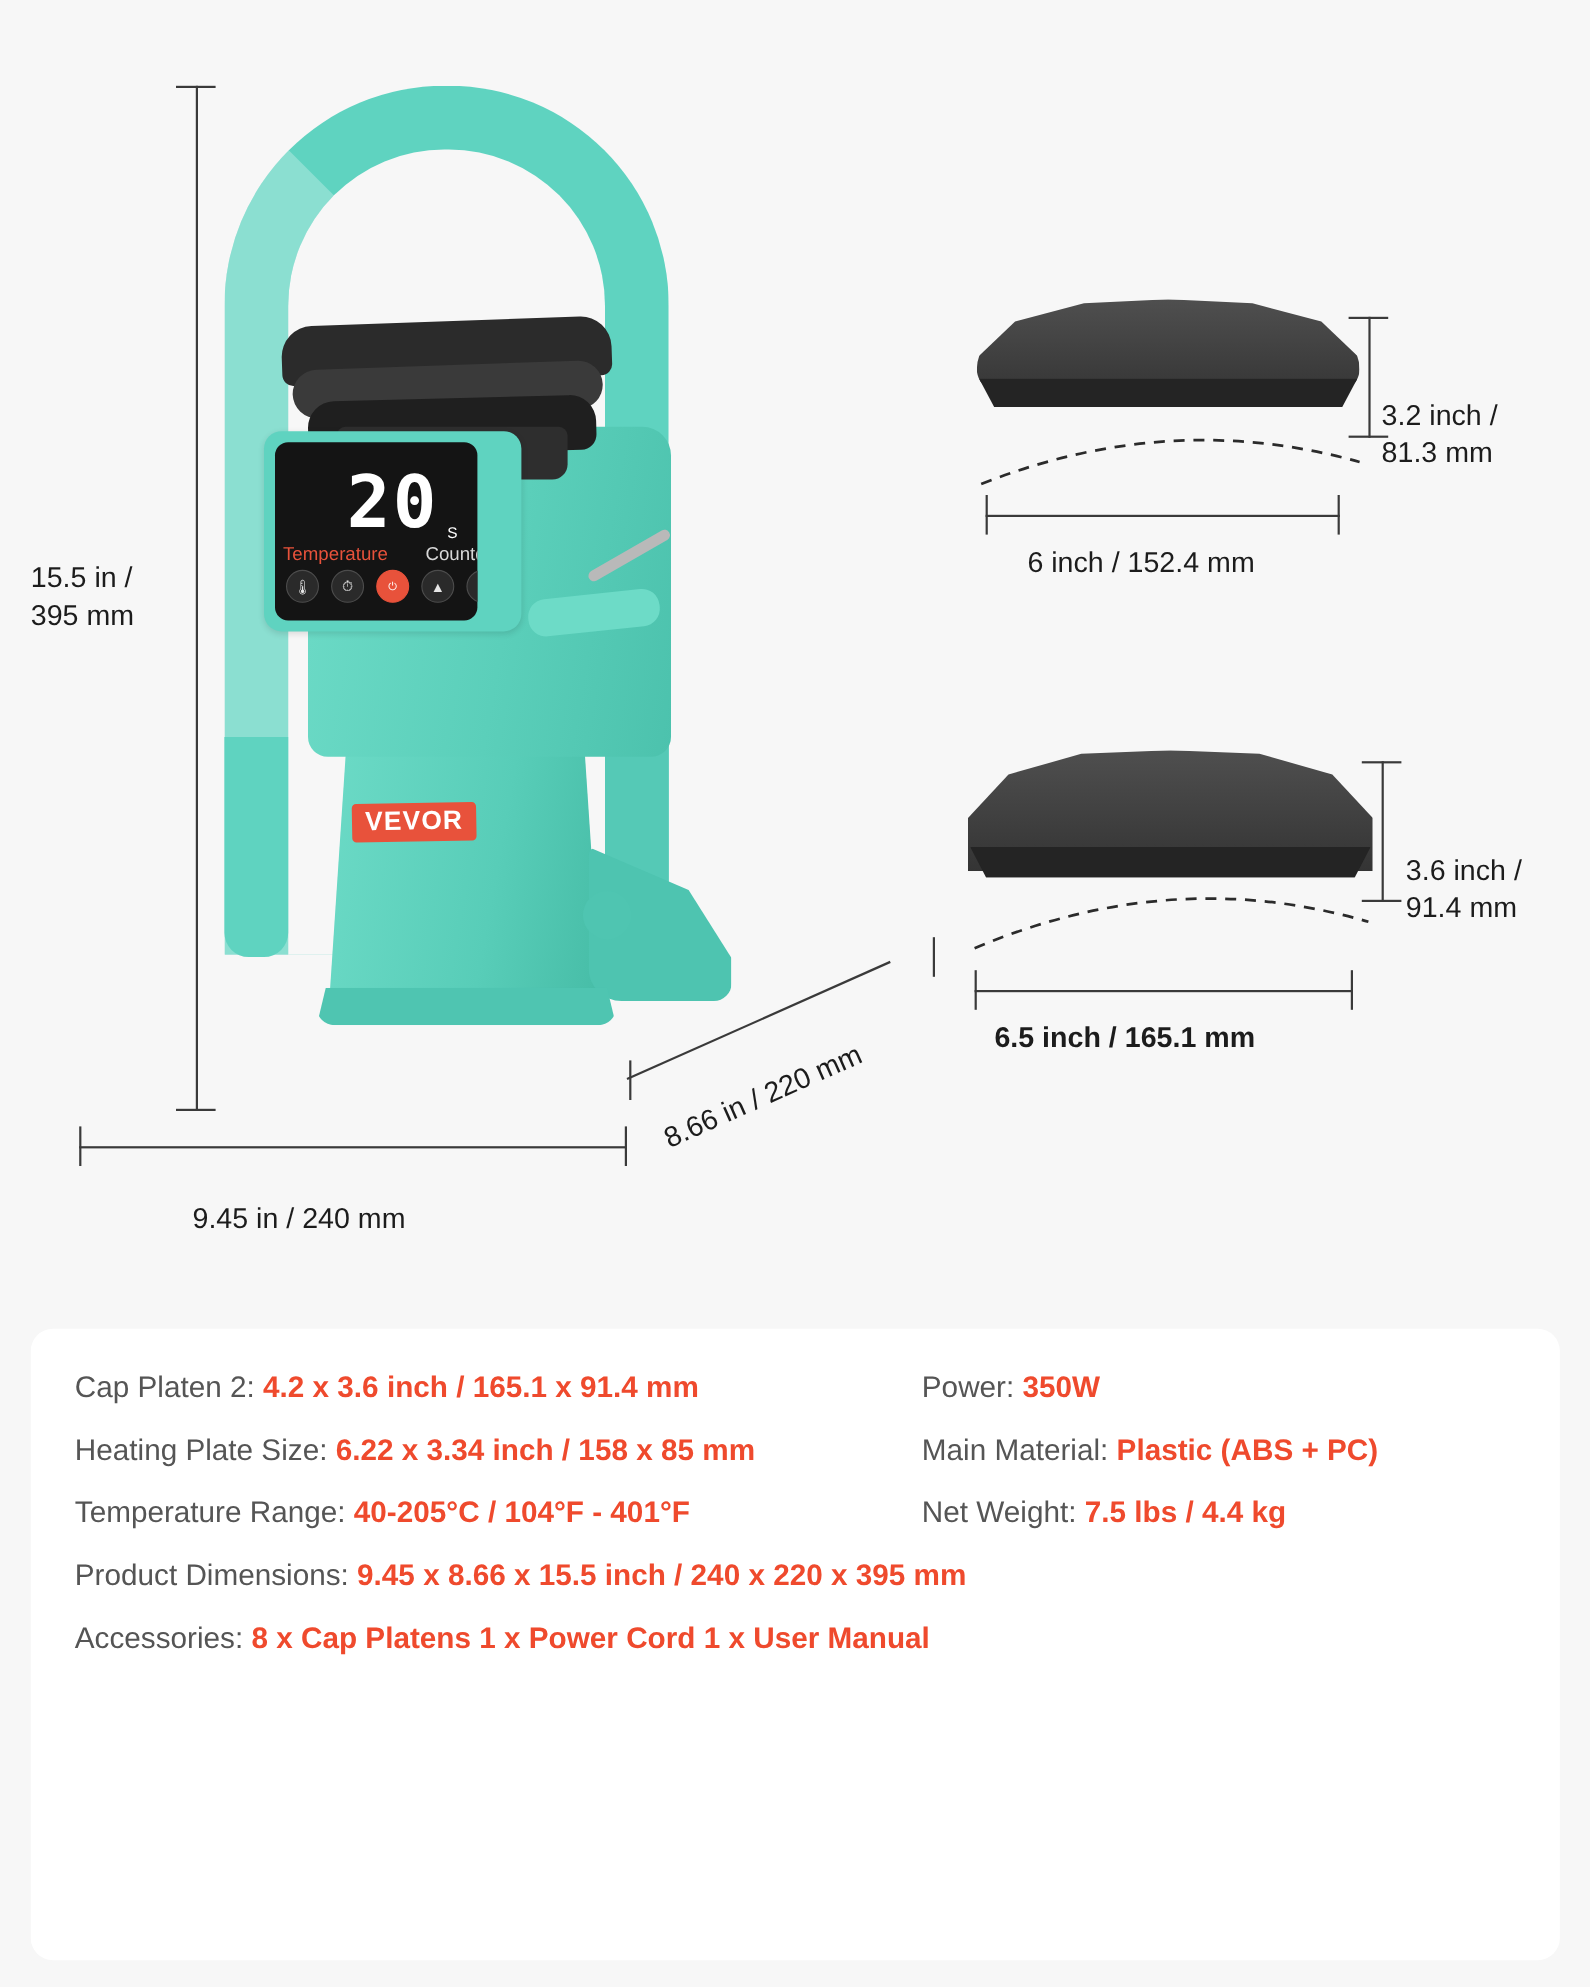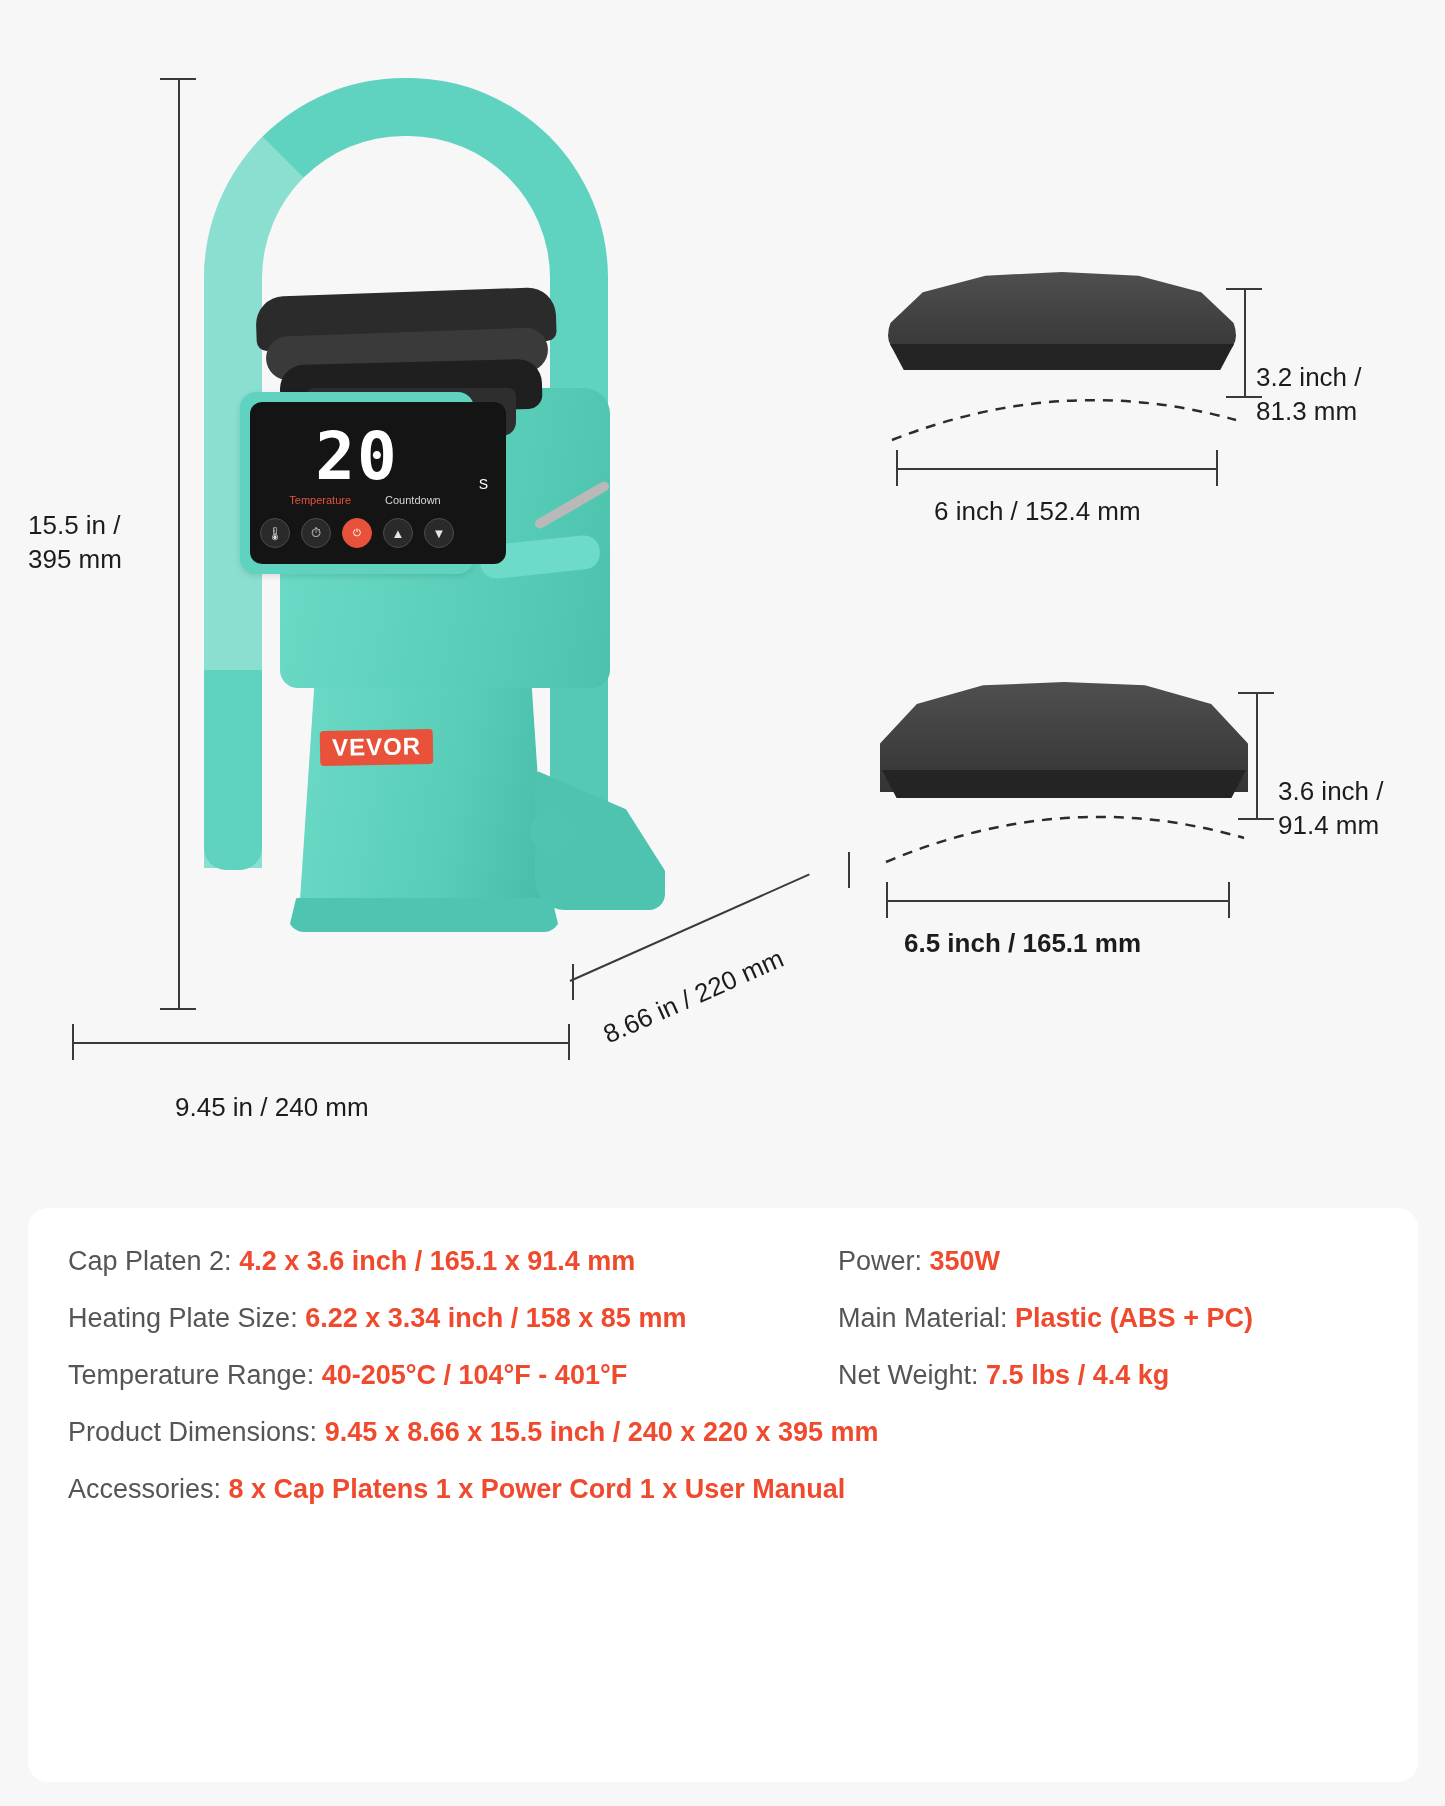--- a/index.html
+++ b/index.html
@@ -193,21 +193,21 @@
     width: 234px;
     height: 182px;
     background: #5fd3c0;
     border-radius: 16px;
     box-shadow: 0 2px 6px rgba(0,0,0,0.12);
   }
   .panel-screen {
     position: absolute;
     left: 10px;
     top: 10px;
-    width: 256px;
+    width: 184px;
     height: 162px;
     background: #141414;
     border-radius: 12px;
     overflow: hidden;
   }
   .digits {
     position: absolute;
     left: 0;
     top: 16px;
     width: 214px;
@@ -229,21 +229,21 @@
     position: absolute;
     left: 0;
     top: 92px;
     width: 214px;
     display: flex;
     justify-content: center;
     gap: 18px;
   }
   .screen-labels span {
     color: #e8523b;
-    font-size: 11px;
+    font-size: 17px;
     margin-left: 16px;
   }
   .screen-labels span.muted { color: #d8d8d8; }
   .btn-row {
     position: absolute;
     left: 10px;
     top: 116px;
     width: 194px;
     display: flex;
     justify-content: space-between;

